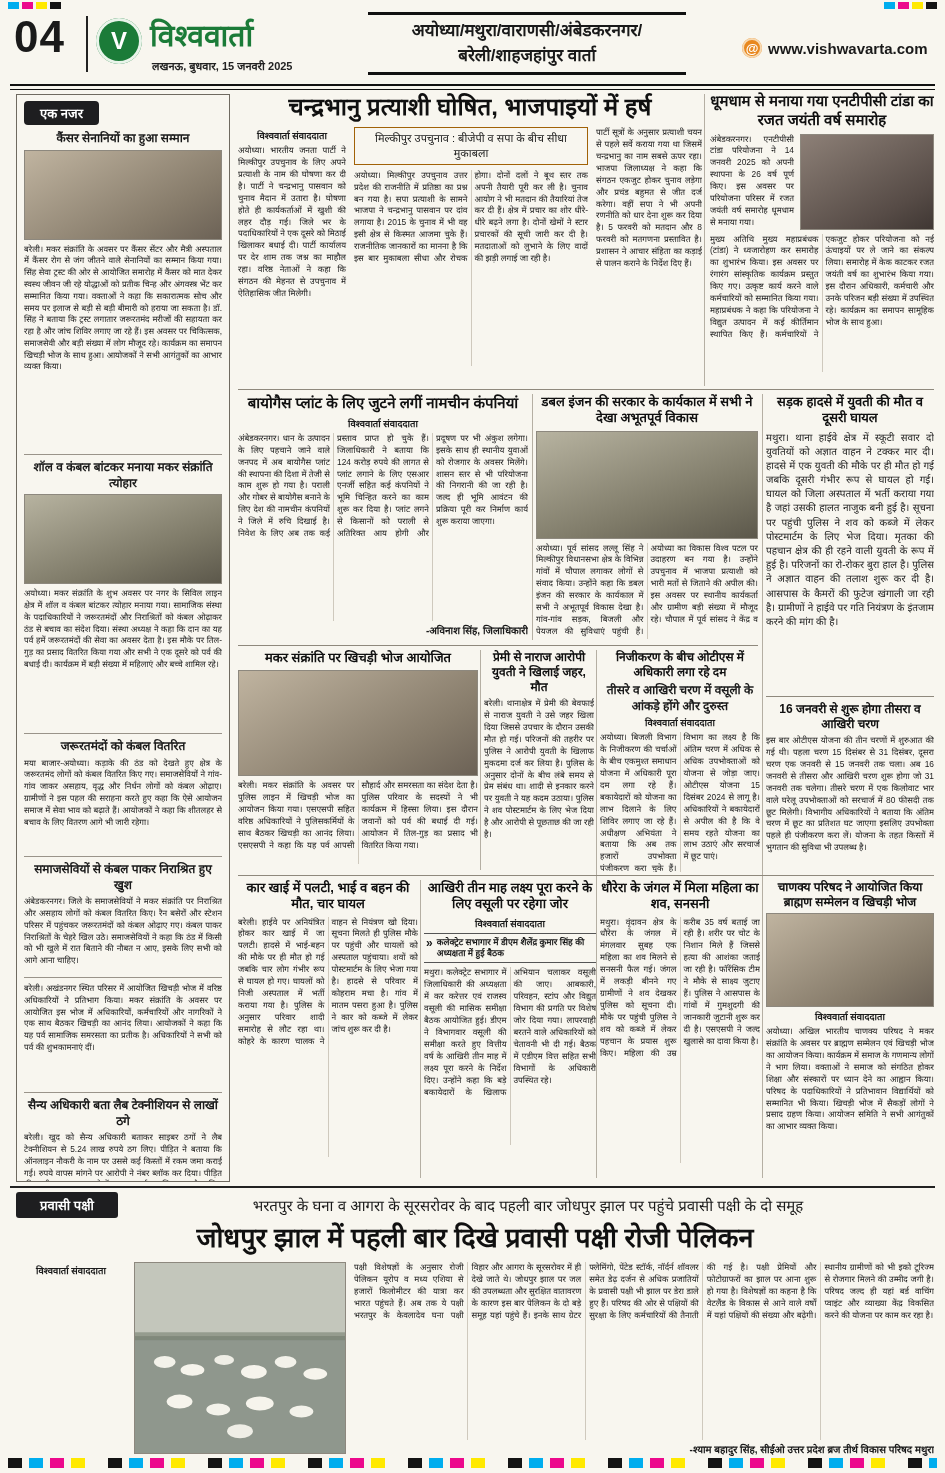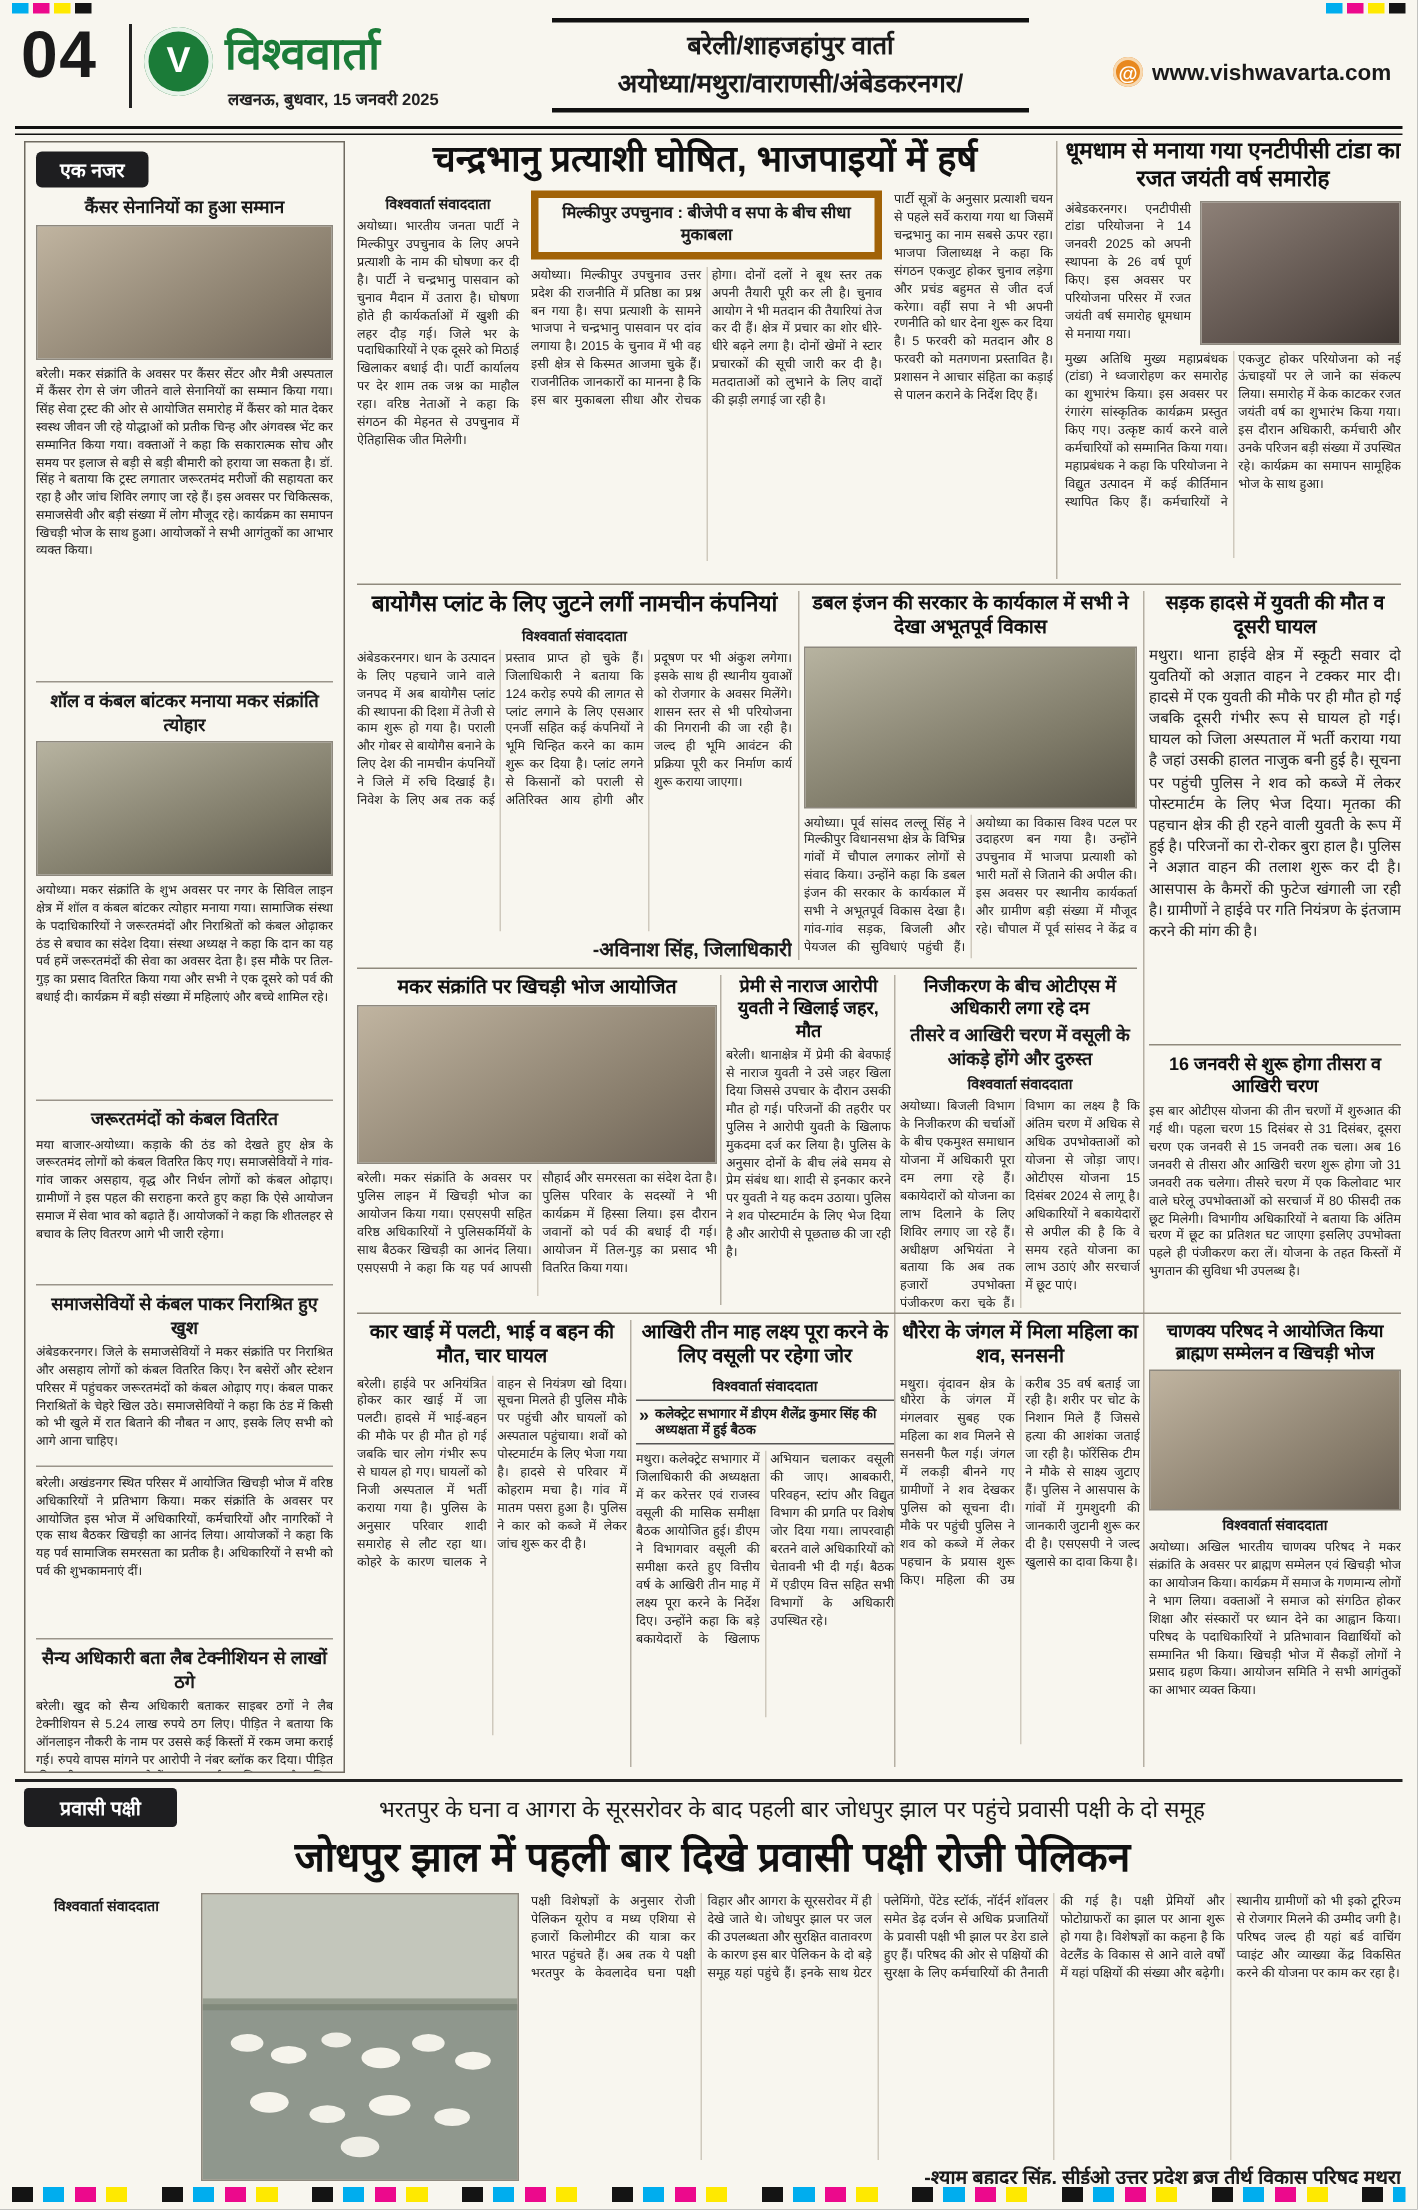--- a/index.html
+++ b/index.html
@@ -44,22 +44,22 @@
   .hl-lg { font-size:15px; margin-bottom:4px; }
   .hl-md { font-size:13px; margin-bottom:4px; }
   .hl-sm { font-size:12px; margin-bottom:3px; }
   .hl-xxl { font-size:27px; }
   .byline { font-weight:700; text-align:center; font-size:9.5px; margin:2px 0 3px; }
   .bt { font-size:8.4px; line-height:1.42; text-align:justify; color:#1c1c1c; }
   .bt-9 { font-size:10px; }
   .cols2 { column-count:2; column-gap:7px; column-rule:1px solid #cfc9bd; }
   .cols3 { column-count:3; column-gap:7px; column-rule:1px solid #cfc9bd; }
   .cols5 { column-count:5; column-gap:8px; column-rule:1px solid #cfc9bd; }
-  .sig { font-weight:700; text-align:right; font-size:13px; margin-top:2px; }
-  .subbox { border:5px solid #a16207; padding:3px 4px; font-weight:700; font-size:11px;
+  .sig { font-weight:700; text-align:right; font-size:10px; margin-top:2px; }
+  .subbox { border:1px solid #a16207; padding:3px 4px; font-weight:400; font-size:11px;
             text-align:center; line-height:1.35; margin-bottom:5px; }
   .subhead { font-weight:700; font-size:12px; text-align:center; line-height:1.3; margin-bottom:2px; }
   .bullet-row { display:flex; gap:4px; border-top:1px solid #555; border-bottom:1px solid #555;
                 padding:3px 2px; font-weight:700; font-size:8.8px; line-height:1.3; margin:3px 0 4px; }
   .bullet-glyph { font-size:12px; line-height:1; }
 
   .photo { border:1px solid #8d887e; background:linear-gradient(150deg,#c0b4a0,#877c6b 70%,#6c6256); }
   .photo-dark { background:linear-gradient(150deg,#8d8077,#564b46 75%,#3f3733); }
   .photo-green { background:linear-gradient(160deg,#b7b3a0,#7e7a68 65%,#5c584b); }
 
@@ -106,22 +106,22 @@
       <i class="y"></i>
       <i class="k"></i>
   </div>
 
   <div class="pageno">04</div>
   <div class="head-vr"></div>
   <div class="logo">V</div>
   <div class="paper-name">विश्ववार्ता</div>
   <div class="date-line">लखनऊ, बुधवार, 15 जनवरी 2025</div>
   <div class="regions">
+    <div>अयोध्या/मथुरा/वाराणसी/अंबेडकरनगर/</div>
     <div>बरेली/शाहजहांपुर वार्ता</div>
-    <div>अयोध्या/मथुरा/वाराणसी/अंबेडकरनगर/</div>
   </div>
   <div class="site">
     <span class="site-icon">@</span>
     <span class="site-url">www.vishwavarta.com</span>
   </div>
   <div class="head-rule"></div>
 
   <aside class="sidebar">
     <div class="sb-tab">एक नजर</div>
 

